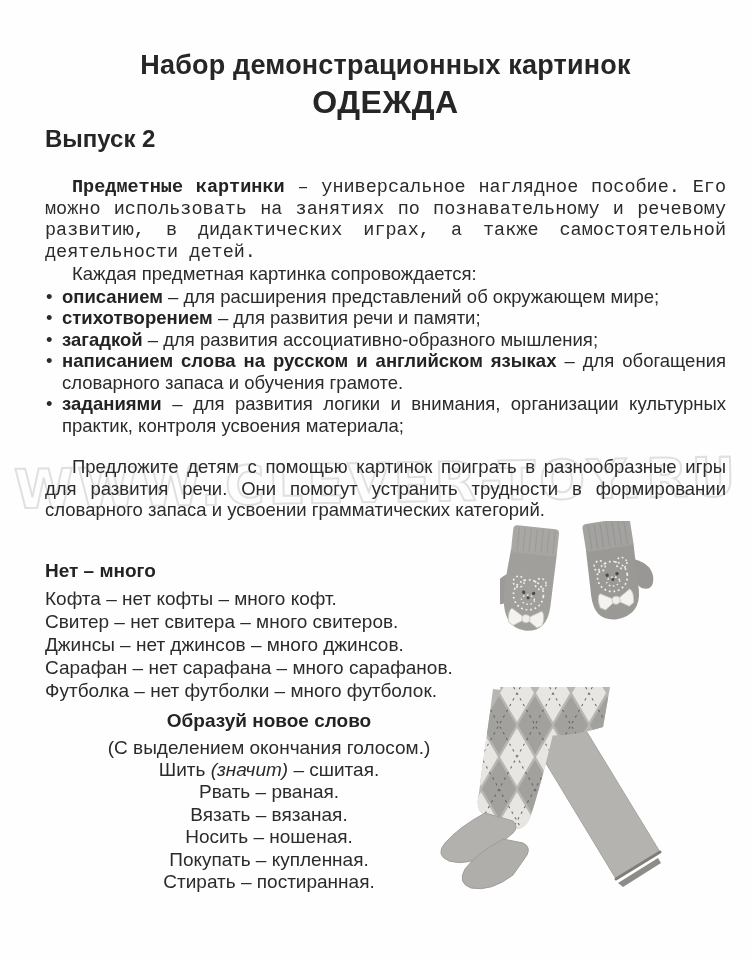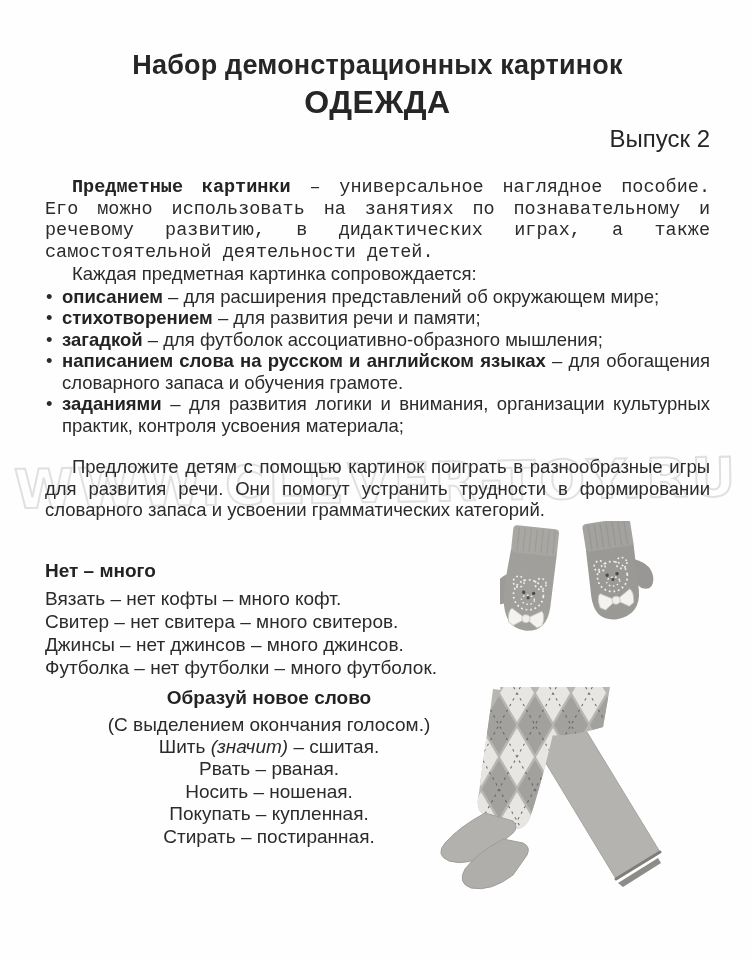--- a/index.html
+++ b/index.html
@@ -1,24 +1,24 @@
 <!DOCTYPE html>
 <html><head>
 <meta charset="utf-8">
 <style>
   html,body{margin:0;padding:0;background:#ffffff;}
   .page{
     position:relative;width:752px;height:960px;background:#fefefe;overflow:hidden;
     font-family:"Liberation Sans",sans-serif;color:#2b2b2b;
   }
-  .content{position:absolute;top:0;left:45px;right:42px;z-index:2;}
+  .content{position:absolute;top:0;left:45px;right:26px;z-index:2;}
   
   .t1{margin:50px 0 0 0;font-size:27px;line-height:30px;font-weight:700;text-align:center;color:#262626;letter-spacing:.2px;}
   .t2{margin:4px 0 0 0;font-size:32px;line-height:36px;font-weight:700;text-align:center;color:#262626;letter-spacing:.5px;}
-  .t3{margin:5px 0 8px 0;font-size:24px;line-height:28px;font-weight:400;text-align:right;color:#262626;}
+  .t3{margin:5px 0 8px 0;font-size:24px;line-height:28px;font-weight:700;text-align:left;color:#262626;}
   
   .bodytxt{font-size:18.5px;line-height:21.5px;}
   p{margin:0;}
   .lead{margin-top:24px;text-align:justify;text-indent:27px;font-family:Liberation Mono, monospace;}
   .follow{text-indent:27px;}
   b{color:#232323;}
   ul.bullets{list-style:none;margin:1px 0 16px 0;padding:0;}
   ul.bullets li{position:relative;padding-left:17px;text-align:justify;}
   ul.bullets li::before{content:"•";position:absolute;left:1px;top:0;}
   .para2{margin-top:20px;text-align:justify;text-indent:27px;}
@@ -54,40 +54,42 @@
     <h2 class="t2">ОДЕЖДА</h2>
     <h3 class="t3">Выпуск 2</h3>
 
     <div class="bodytxt">
       <p class="lead"><b>Предметные картинки</b><span> – универсальное наглядное пособие. Его можно использовать на занятиях по познавательному и речевому развитию, в дидактических играх, а также самостоятельной деятельности детей.</span></p>
       <p class="follow">Каждая предметная картинка сопровождается:</p>
 
       <ul class="bullets">
         <li><b>описанием</b><span> – для расширения представлений об окружающем мире;</span></li>
         <li><b>стихотворением</b><span> – для развития речи и памяти;</span></li>
-        <li><b>загадкой</b><span> – для футболок ассоциативно-образного мышления;</span></li>
+        <li><b>загадкой</b><span> – для развития ассоциативно-образного мышления;</span></li>
         <li><b>написанием слова на русском и английском языках</b><span> – для обогащения словарного запаса и обучения грамоте.</span></li>
         <li><b>заданиями</b><span> – для развития логики и внимания, организации культурных практик, контроля усвоения материала;</span></li>
       </ul>
 
       <p class="para2">Предложите детям с помощью картинок поиграть в разнообразные игры для развития речи. Они помогут устранить трудности в формировании словарного запаса и усвоении грамматических категорий.</p>
 
       <div class="sec sec1">
         <div class="sec-h">Нет – много</div>
-        <div class="wline">Вязать – нет кофты – много кофт.</div>
+        <div class="wline">Кофта – нет кофты – много кофт.</div>
         <div class="wline">Свитер – нет свитера – много свитеров.</div>
         <div class="wline">Джинсы – нет джинсов – много джинсов.</div>
+        <div class="wline">Сарафан – нет сарафана – много сарафанов.</div>
         <div class="wline">Футболка – нет футболки – много футболок.</div>
       </div>
 
       <div class="sec sec2">
         <div class="sec-h">Образуй новое слово</div>
         <div class="wline">(С выделением окончания голосом.)</div>
         <div class="wline"><span>Шить </span><em>(значит)</em><span> – сшитая.</span></div>
         <div class="wline">Рвать – рваная.</div>
+        <div class="wline">Вязать – вязаная.</div>
         <div class="wline">Носить – ношеная.</div>
         <div class="wline">Покупать – купленная.</div>
         <div class="wline">Стирать – постиранная.</div>
       </div>
     </div>
   </div>
 
   <div class="photo mittens">
     <svg width="160" height="150" viewBox="0 0 160 150" xmlns="http://www.w3.org/2000/svg">
 

